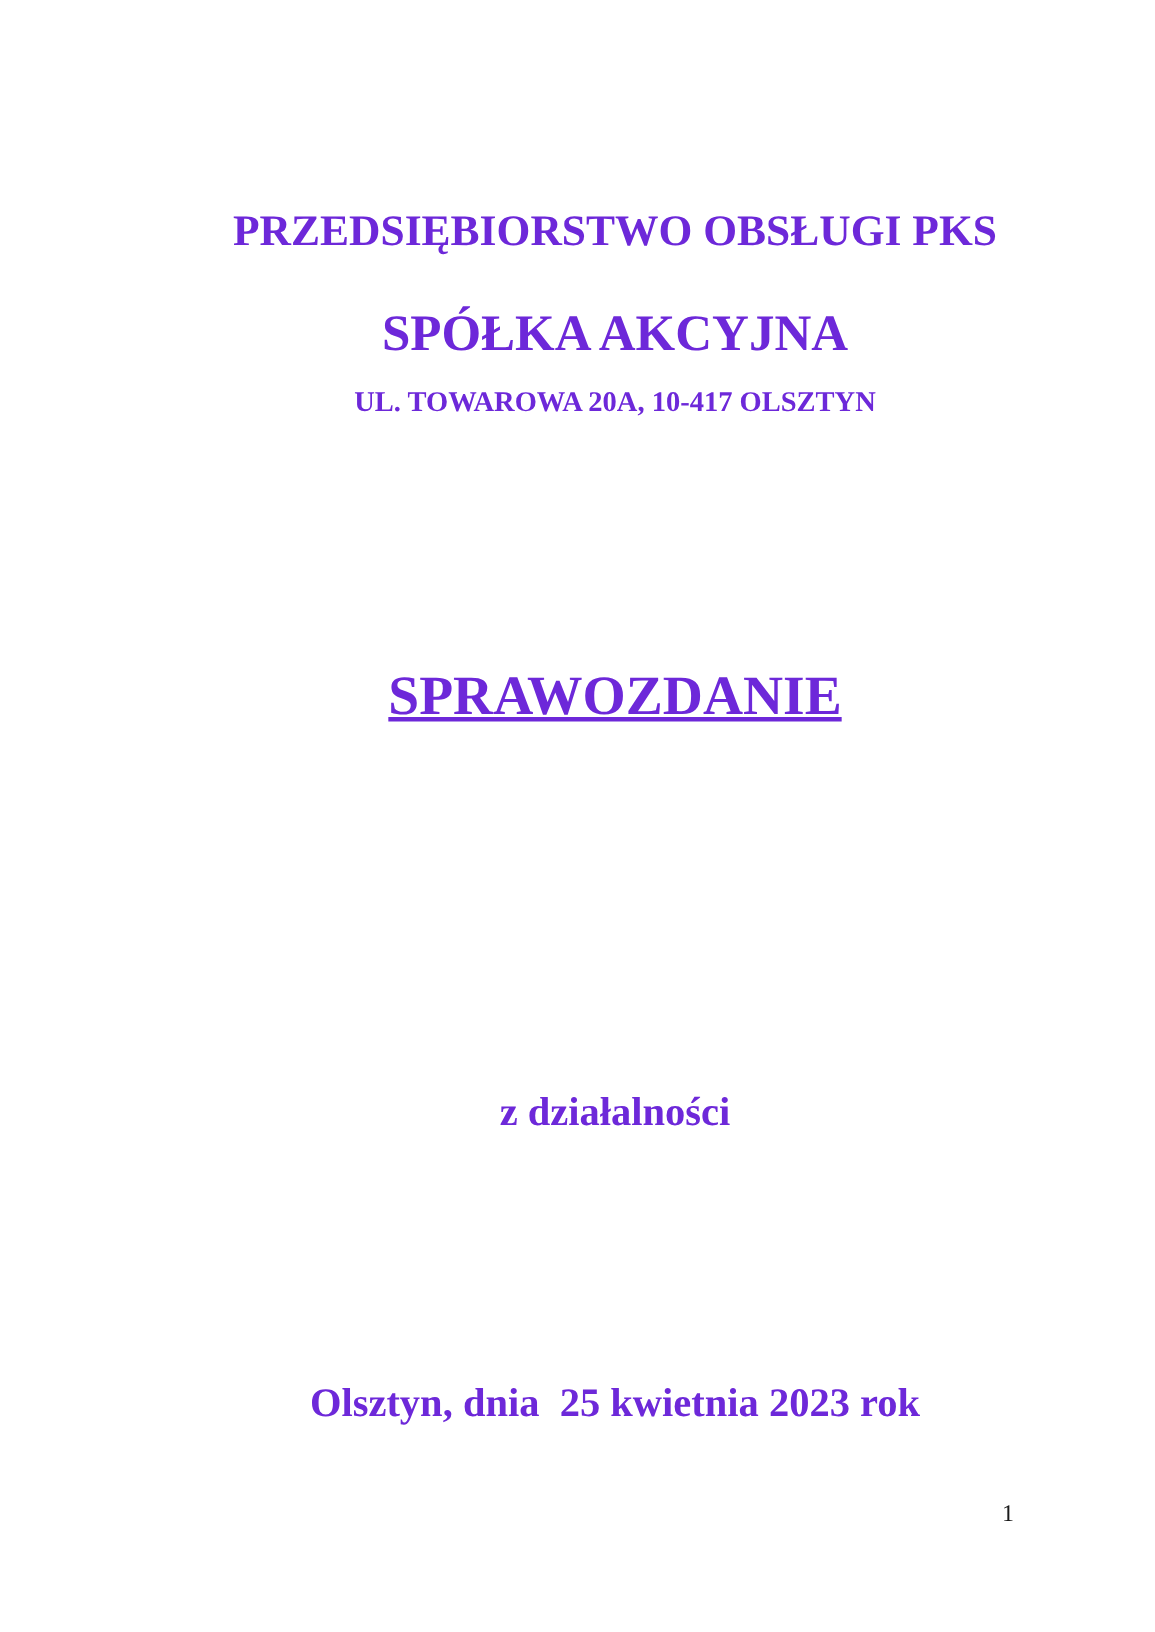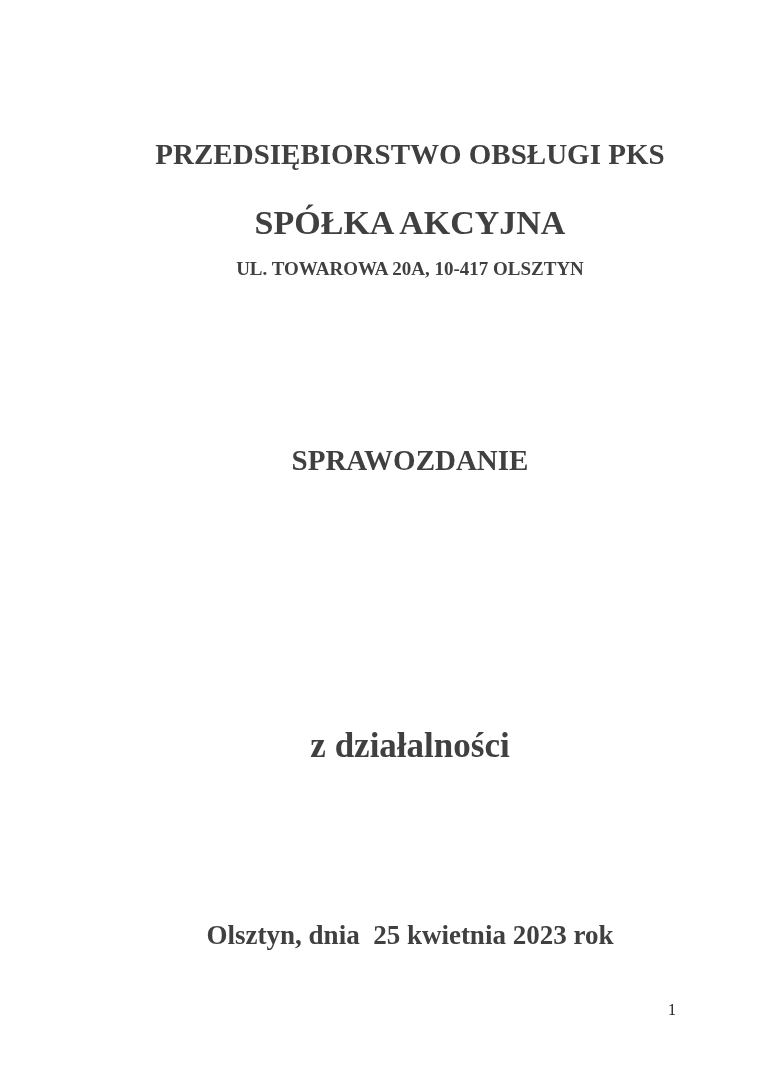--- a/index.html
+++ b/index.html
@@ -18,28 +18,28 @@
     color: #1a1a1a;
   }
   .line {
     position: absolute;
     left: 58px;
     right: 8px;
     text-align: center;
     font-weight: bold;
     line-height: 1.15;
     white-space: pre;
-    color: #404040;
+    color: #6d28d9;
   }
   .company-name   { top: 138px; font-size: 29px; }
   .company-type   { top: 203px; font-size: 34px; }
   .company-addr   { top: 258px; font-size: 19px; }
-  .report-title-1 { top: 444px; font-size: 29px; }
+  .report-title-1 { top: 444px; font-size: 37px; text-decoration: underline; }
   .report-title-2 { top: 506px; font-size: 29px; }
-  .subject-1      { top: 726px; font-size: 35px; }
+  .subject-1      { top: 726px; font-size: 27px; }
   .subject-2      { top: 782px; font-size: 27px; }
   .place-date     { top: 920px; font-size: 27px; }
   .page-number {
     position: absolute;
     top: 1001px;
     left: 668px;
     font-size: 16px;
     font-weight: normal;
     line-height: 1.15;
     color: #1a1a1a;

